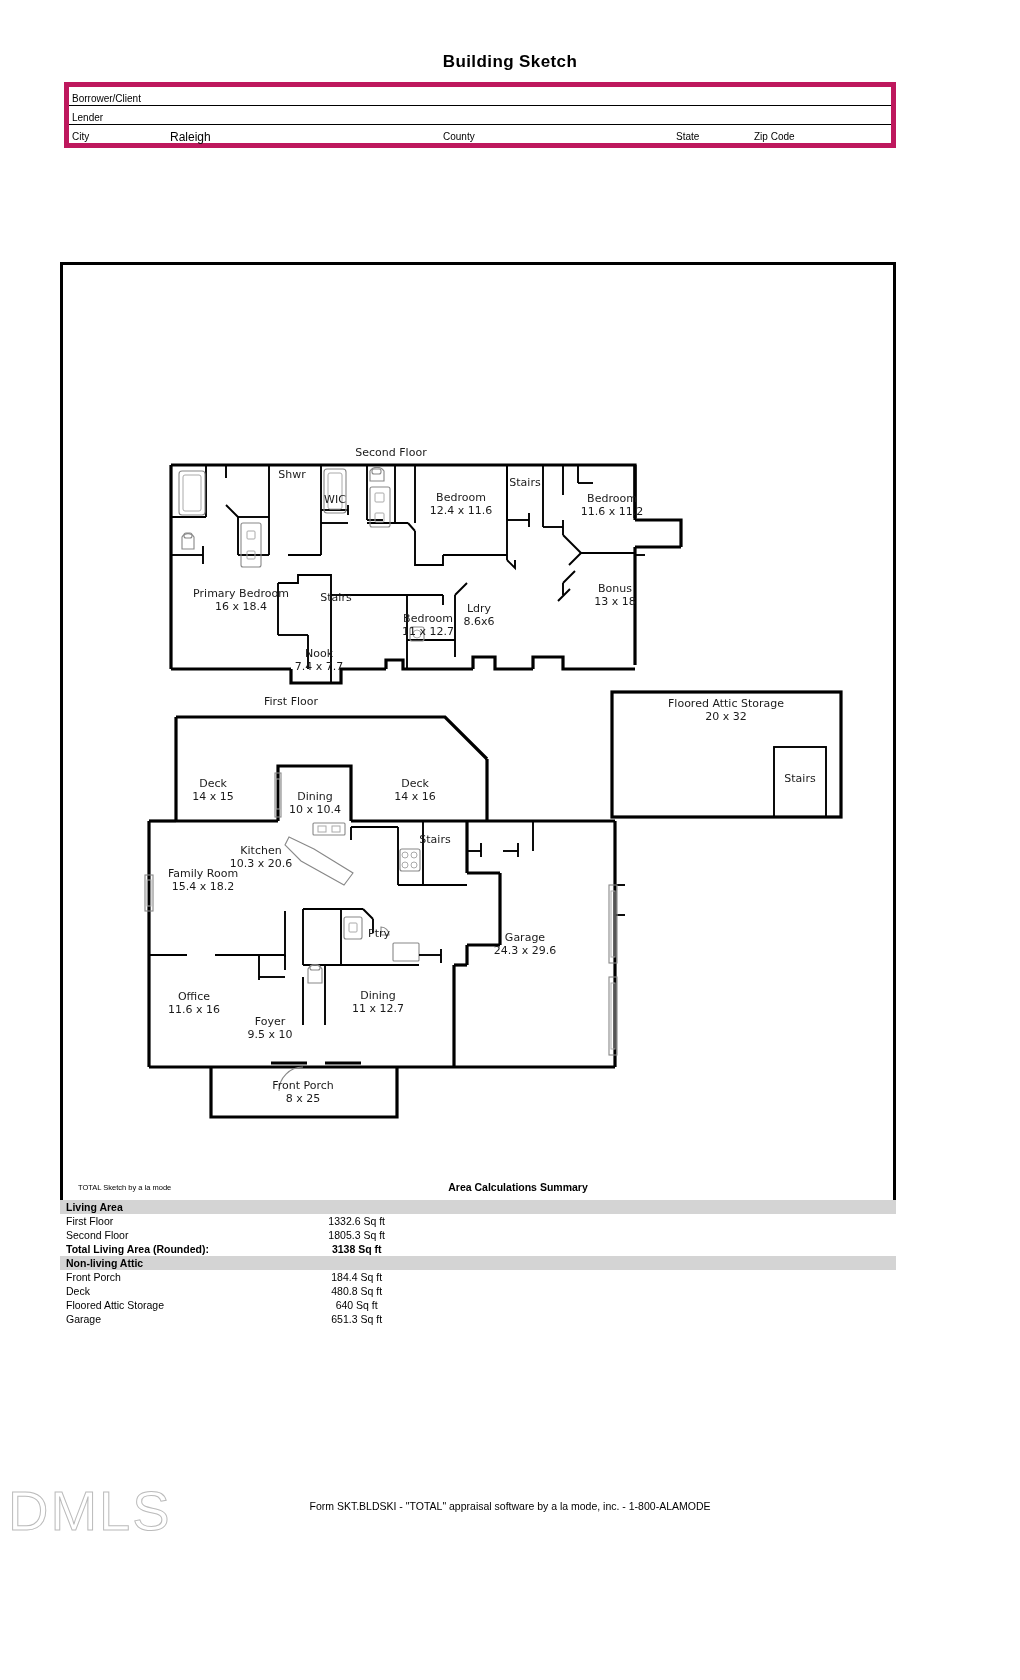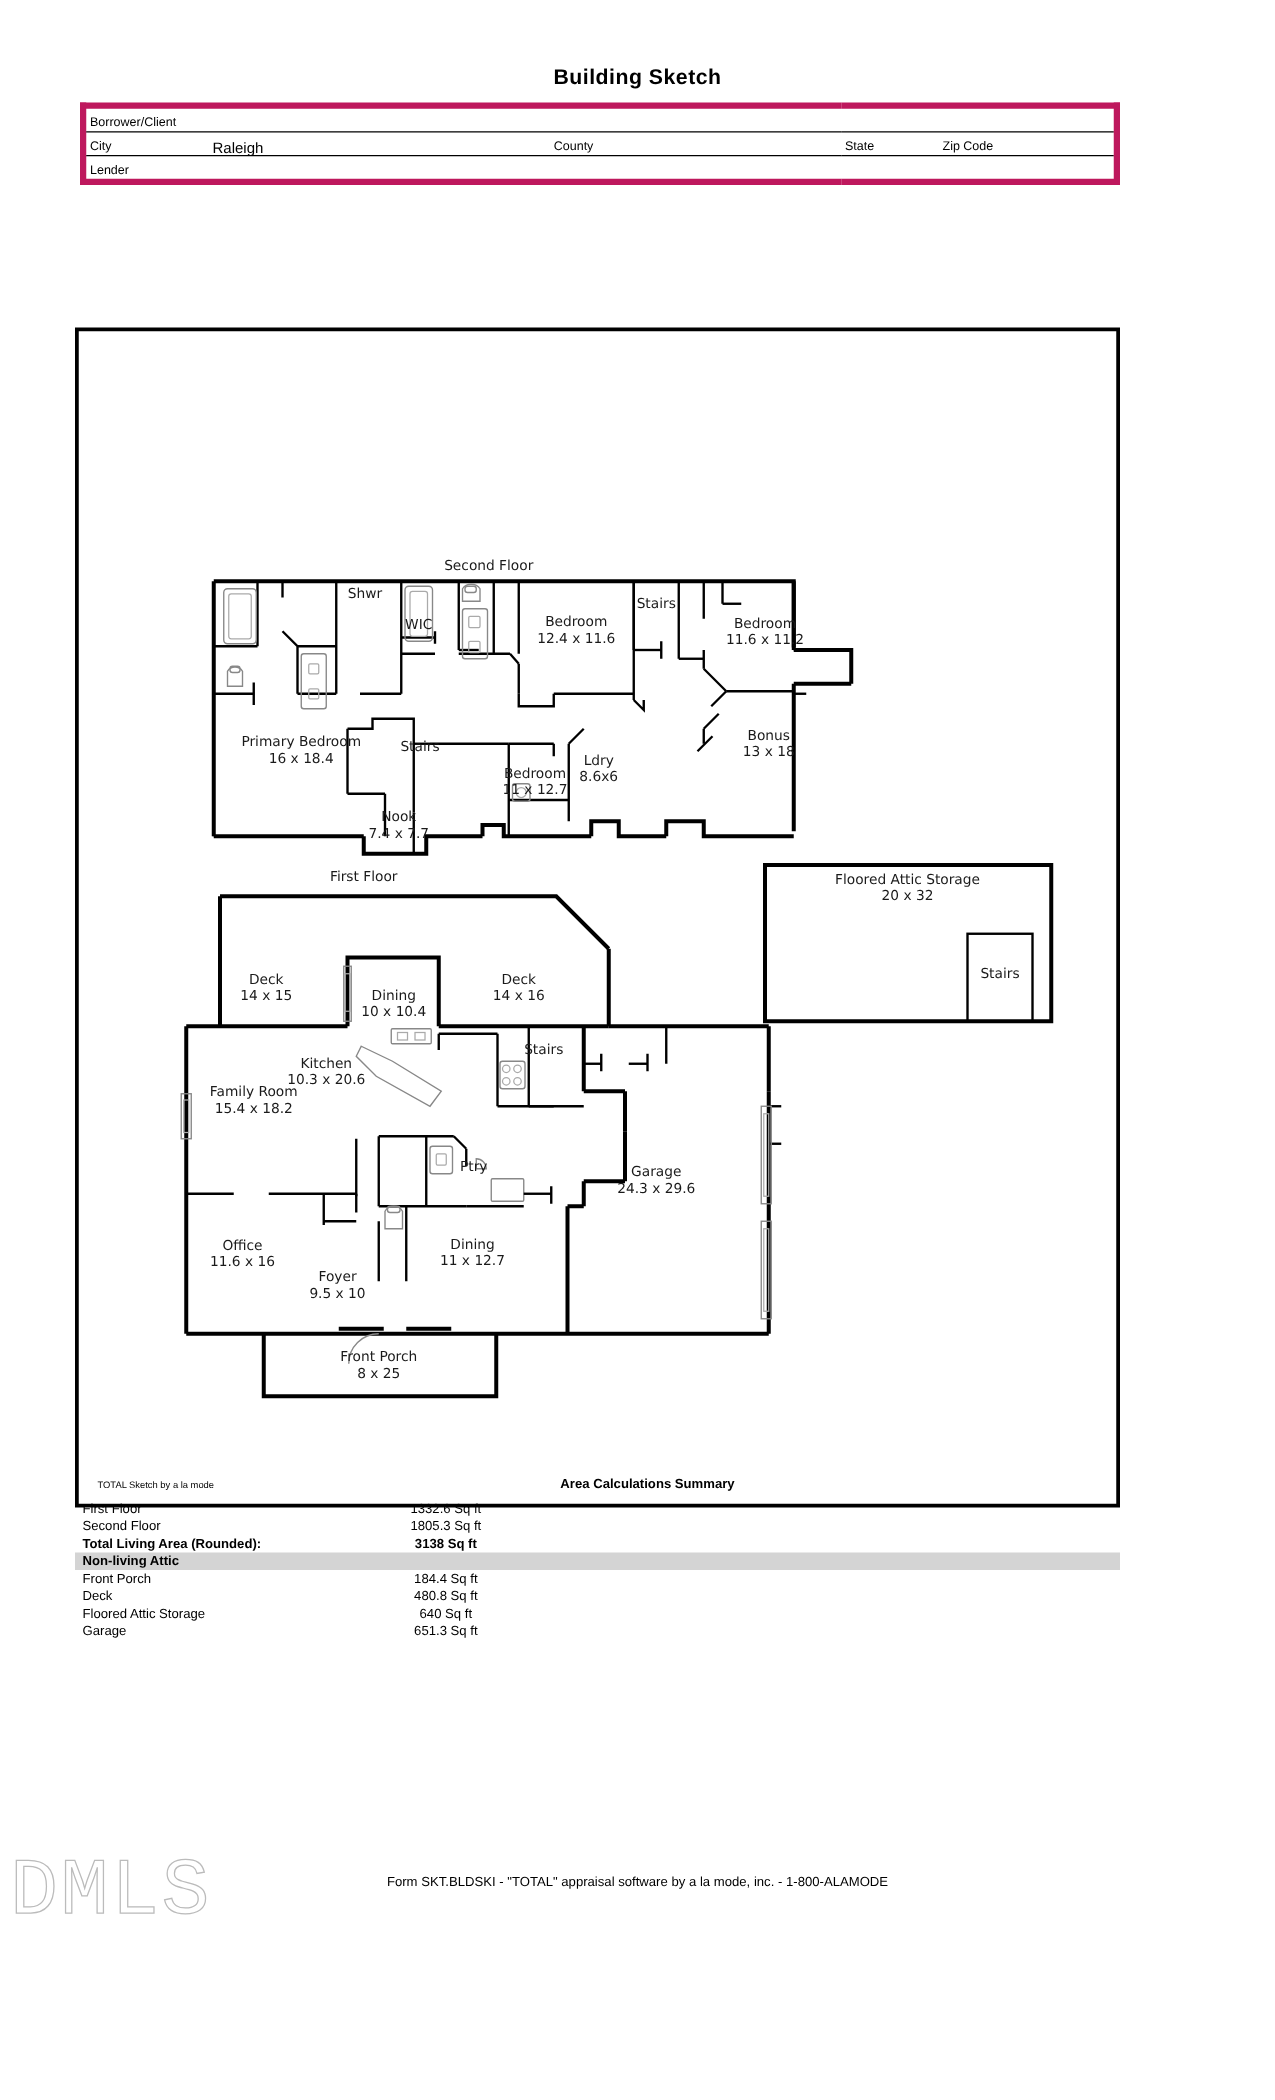--- a/index.html
+++ b/index.html
@@ -132,25 +132,25 @@
     left: 0;
     top: 1500px;
     width: 1020px;
     text-align: center;
     font-size: 10.5px;
   }
   #dmls-watermark {
     position: absolute;
     left: 8px;
     top: 1478px;
-    font-size: 64px;
+    font-size: 56px;
     letter-spacing: 2px;
     color: #ffffff;
     -webkit-text-stroke: 1px #bbbbbb;
-    font-family: Liberation Mono, monospace;
+    font-family: Liberation Sans, sans-serif;
     user-select: none;
   }
 
   
   .wall-thick { stroke: #000; stroke-width: 3.2; fill: none; }
   .wall-med   { stroke: #000; stroke-width: 1.9; fill: none; }
   .fixture    { stroke: #888; stroke-width: 1.1; fill: none; }
   .fixture-d  { stroke: #aaa; stroke-width: 1.0; fill: none; }
   .rm-label {
     font-family: "DejaVu Sans", sans-serif;
@@ -169,29 +169,29 @@
 <body>
 
 <div id="doc-title">Building Sketch</div>
 
 <table id="header-table">
   <tbody>
       <tr>
     <td class="hdr-lbl" colspan="4">Borrower/Client</td>
   </tr>
   <tr>
+    <td class="hdr-lbl" colspan="4">Lender</td>
+  </tr>
+  <tr>
     <td class="hdr-lbl" style="width:92px">City</td>
     <td class="hdr-val" style="width:270px">Raleigh</td>
     <td class="hdr-lbl" style="width:230px">County</td>
     <td class="hdr-lbl">
       <span style="display:inline-block;width:78px">State</span><span>Zip Code</span>
     </td>
-  </tr>
-  <tr>
-    <td class="hdr-lbl" colspan="4">Lender</td>
   </tr>
 </tbody>
   </table>
 
 <div id="sketch-frame">
   <svg id="sketch-canvas" viewBox="0 0 830 938">
 
     <text class="floor-label" x="328" y="191">Second Floor</text>
 
     <path class="wall-thick" d="M108,200 L572,200 L572,253 L572,253"></path>
@@ -433,20 +433,23 @@
     <text class="rm-label" x="240" y="837">8 x 25</text>
 
   </svg>
 </div>
 
 <div id="summary-wrap">
   <div id="sketch-credit">TOTAL Sketch by a la mode</div>
   <div id="summary-title">Area Calculations Summary</div>
   <table id="summary-table">
     <tbody id="summary-body">
+        <tr class="section">
+          <td colspan="3">Living Area</td>
+        </tr>
         <tr>
           <td>First Floor</td>
           <td class="val-col">1332.6 Sq ft</td>
           <td class="pad-col"></td>
         </tr>
         <tr>
           <td>Second Floor</td>
           <td class="val-col">1805.3 Sq ft</td>
           <td class="pad-col"></td>
         </tr>

